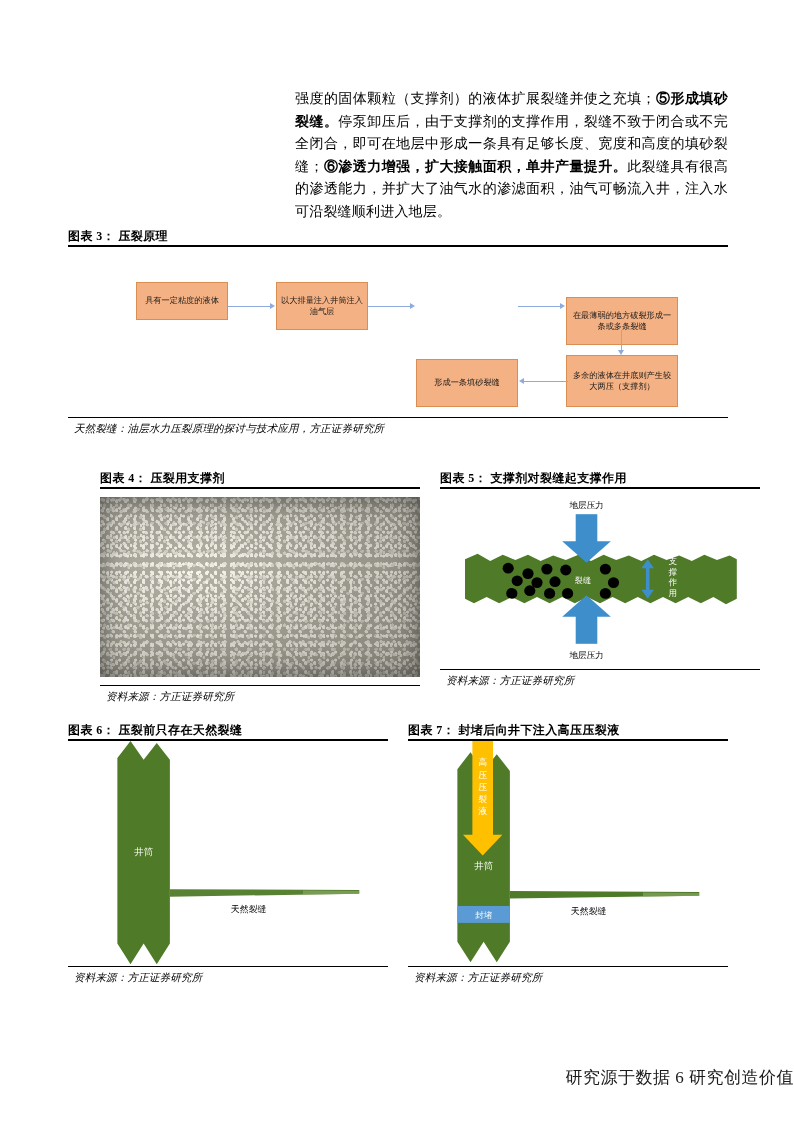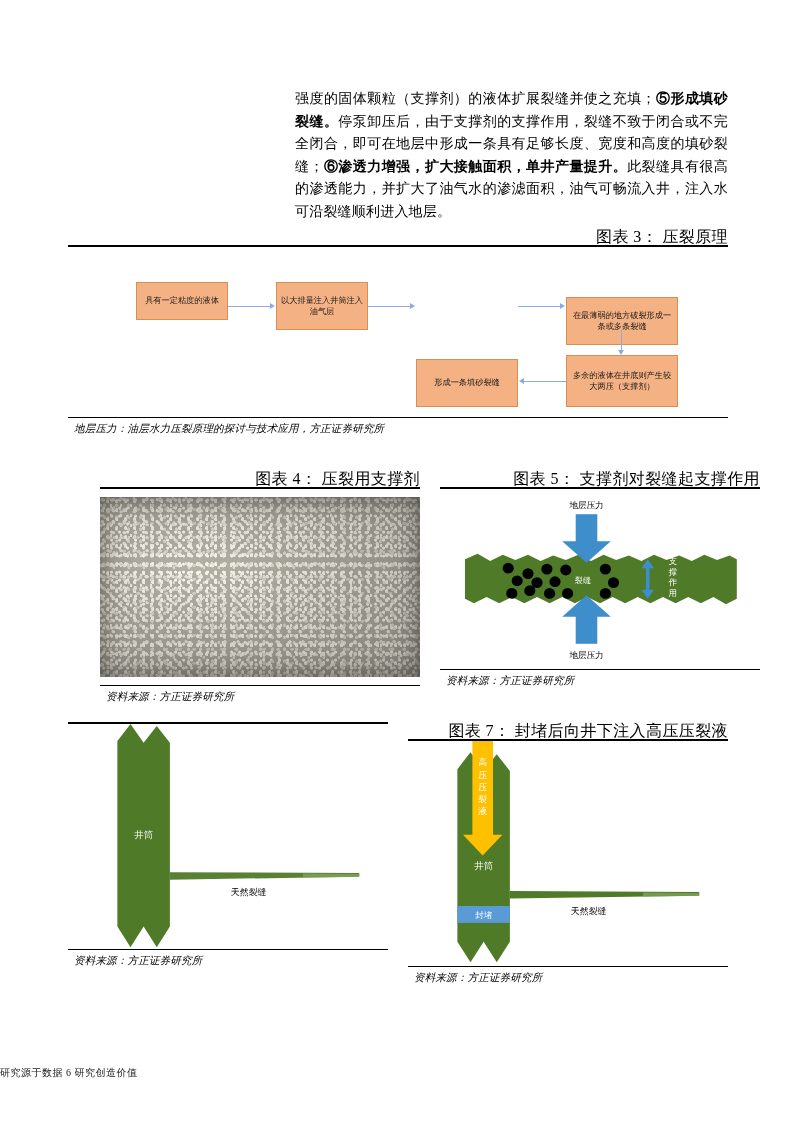--- a/index.html
+++ b/index.html
@@ -32,23 +32,23 @@
     font-size: 14px;
     line-height: 22.5px;
     text-align: justify;
     text-justify: inter-ideograph;
     letter-spacing: 0.2px;
   }
   .body-text b { font-weight: bold; }
 
   
   .fig-caption {
-    text-align: right;
-    font-size: 16px;
-    font-weight: normal;
+    text-align: left;
+    font-size: 12px;
+    font-weight: bold;
     line-height: 17px;
     letter-spacing: 0.4px;
   }
   .rule-top {
     border-top: 2.2px solid #000;
     width: 100%;
   }
   .rule-bottom {
     border-top: 1.1px solid #000;
     width: 100%;
@@ -168,22 +168,22 @@
   
   .svg-fig { display: block; width: 100%; height: 180px; background: #ffffff; }
   .svg-fig2 { display: block; width: 100%; height: 225px; background: #ffffff; }
 
   
   #footer {
     position: absolute;
     left: 0;
     top: 1066px;
     width: 794px;
-    text-align: left;
-    font-size: 10px;
+    text-align: right;
+    font-size: 17px;
     letter-spacing: 0.5px;
     color: #1a1a1a;
   }
 </style>
 </head>
 <body>
 
 <div class="page">
 
   <div class="body-text">强度的固体颗粒（支撑剂）的液体扩展裂缝并使之充填；<b>⑤形成填砂裂缝。</b>停泵卸压后，由于支撑剂的支撑作用，裂缝不致于闭合或不完全闭合，即可在地层中形成一条具有足够长度、宽度和高度的填砂裂缝；<b>⑥渗透力增强，扩大接触面积，单井产量提升。</b>此裂缝具有很高的渗透能力，并扩大了油气水的渗滤面积，油气可畅流入井，注入水可沿裂缝顺利进入地层。</div>
@@ -221,21 +221,21 @@
       <div class="fc-arrow right" style="left:492px; top:55.5px;"></div>
 
       <div class="fc-line" style="left:553px; top:83px; width:1.2px; height:22px;"></div>
       <div class="fc-arrow down" style="left:550px; top:103px;"></div>
 
       <div class="fc-line" style="left:456px; top:134px; width:44px; height:1.2px;"></div>
       <div class="fc-arrow left" style="left:451px; top:131px;"></div>
     </div>
 
     <div class="rule-bottom"></div>
-    <div class="src-note">地层压力：油层水力压裂原理的探讨与技术应用，方正证券研究所</div>
+    <div class="src-note">天然裂缝：油层水力压裂原理的探讨与技术应用，方正证券研究所</div>
   </div>
 
   <div id="figrow1">
 
     <div class="fig-col">
       <div class="fig-caption">图表 4：  压裂用支撑剂</div>
       <div class="rule-top"></div>
       <div style="padding:8px 0 8px 0;">
         <div class="proppant-photo">
           <div class="grains"></div>
@@ -304,20 +304,21 @@
         </g>
       </svg>
       <div class="rule-bottom"></div>
       <div class="src-note">资料来源：方正证券研究所</div>
     </div>
   </div>
 
   <div id="figrow2">
 
     <div class="fig-col">
+      <div class="fig-caption">图表 6：  压裂前只存在天然裂缝</div>
       <div class="rule-top"></div>
       <svg class="svg-fig2" viewBox="0 0 320 240" preserveAspectRatio="xMidYMid meet">
 
         <path d="M42 18 L56 0 L70 20 L84 2 L98 20
                  L98 216 L84 238 L70 216 L56 238 L42 216 Z" fill="#4f7a28"></path>
 
         <path d="M98 158 L300 159 L300 163 L98 166 Z" fill="#4f7a28" opacity="0.95"></path>
         <path d="M240 159.5 L300 160 L300 163 L240 164 Z" fill="#8fae6a" opacity="0.6"></path>
 
         <text x="70" y="122" font-family="'Liberation Serif', serif" font-size="10" text-anchor="middle" fill="#ffffff">井筒</text>

